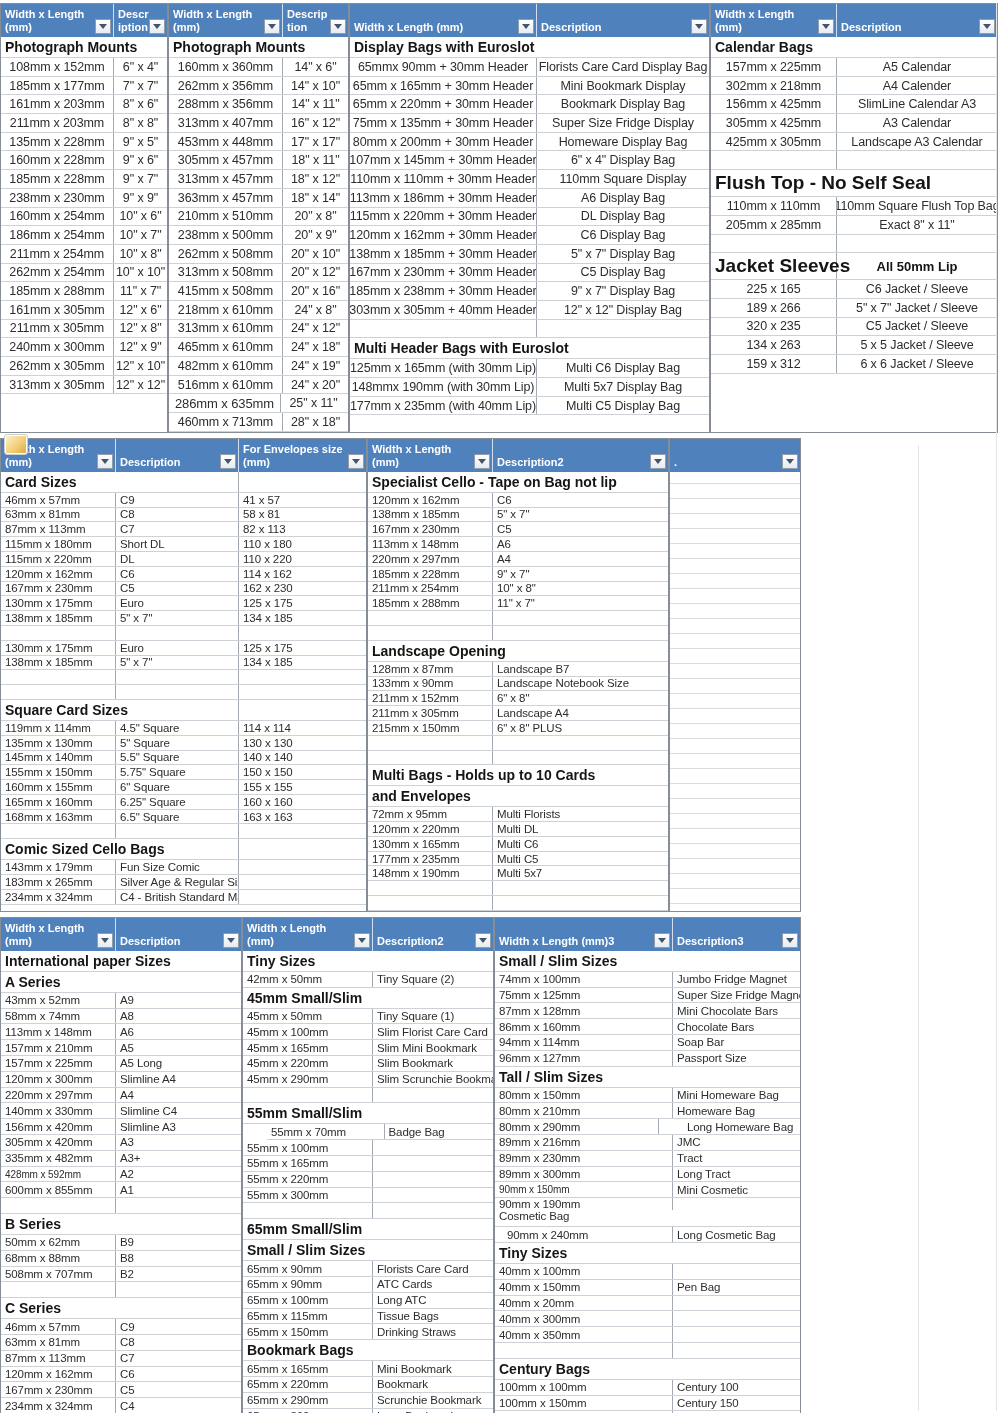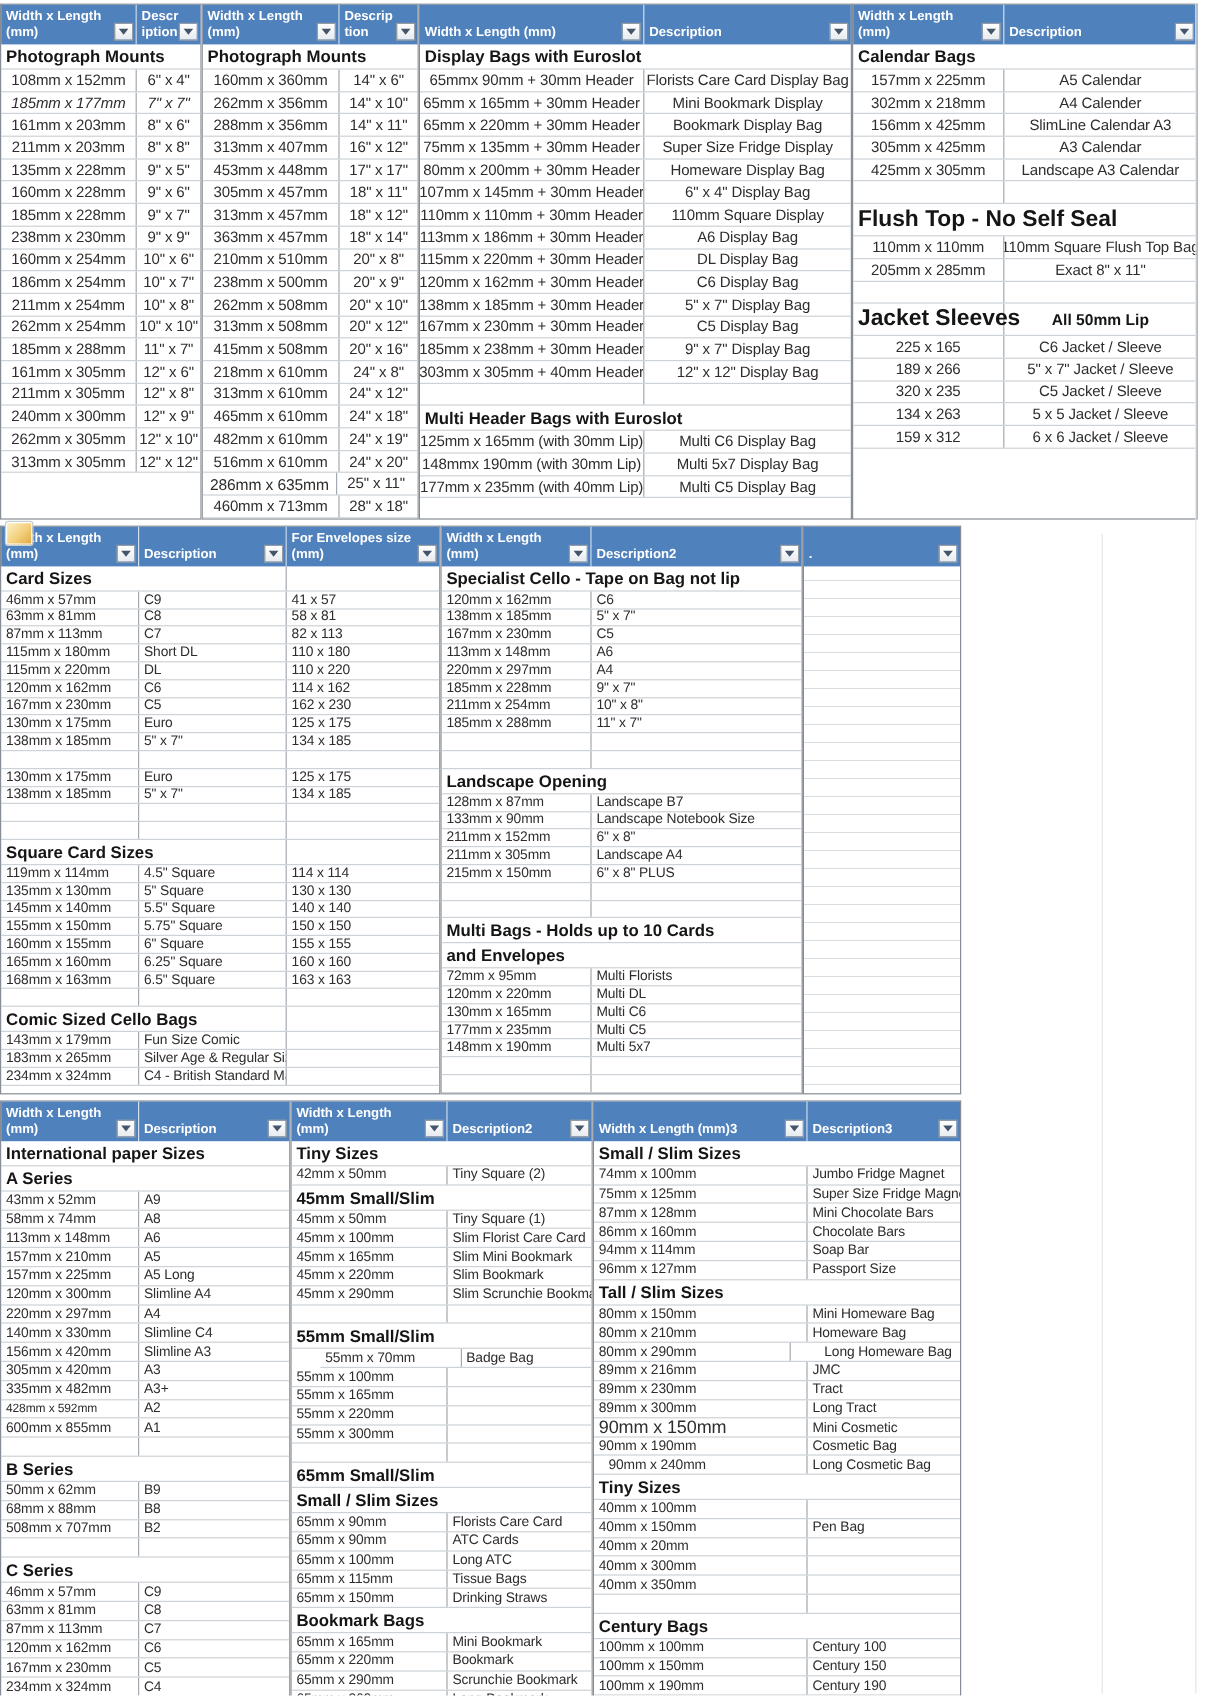--- a/index.html
+++ b/index.html
@@ -73,21 +73,21 @@
               </div>
             </div>
           </div>
           <div class="row trow" style="height: 21px;">
             <div class="cell tcell" style="width: 166px;">Photograph Mounts</div>
           </div>
           <div class="row" style="height: 18.7px;">
             <div class="cell center" style="width: 113px; font-size: 12.5px;">108mm x 152mm</div>
             <div class="cell center" style="width: 53px; font-size: 12.5px;">6" x 4"</div>
           </div>
-          <div class="row" style="height: 18.7px; font-style: italic;">
+          <div class="row" style="height: 18.7px;">
             <div class="cell center" style="width: 113px; font-size: 12.5px;">185mm x 177mm</div>
             <div class="cell center" style="width: 53px; font-size: 12.5px;">7" x 7"</div>
           </div>
           <div class="row" style="height: 18.7px;">
             <div class="cell center" style="width: 113px; font-size: 12.5px;">161mm x 203mm</div>
             <div class="cell center" style="width: 53px; font-size: 12.5px;">8" x 6"</div>
           </div>
           <div class="row" style="height: 18.7px;">
             <div class="cell center" style="width: 113px; font-size: 12.5px;">211mm x 203mm</div>
             <div class="cell center" style="width: 53px; font-size: 12.5px;">8" x 8"</div>
@@ -1030,24 +1030,24 @@
           </div>
           <div class="row" style="height: 15.8px;">
             <div class="cell" style="width: 178px; font-size: 11.5px;">89mm x 230mm</div>
             <div class="cell" style="width: 127px; font-size: 11.5px;">Tract</div>
           </div>
           <div class="row" style="height: 15.8px;">
             <div class="cell" style="width: 178px; font-size: 11.5px;">89mm x 300mm</div>
             <div class="cell" style="width: 127px; font-size: 11.5px;">Long Tract</div>
           </div>
           <div class="row" style="height: 15.8px;">
-            <div class="cell" style="width: 178px; font-size: 15px;">90mm x 150mm</div>
+            <div class="cell" style="width: 178px; font-size: 10px;">90mm x 150mm</div>
             <div class="cell" style="width: 127px; font-size: 11.5px;">Mini Cosmetic</div>
           </div>
-          <div class="row" style="height: 15px;">
+          <div class="row" style="height: 29px; flex-direction: column;">
             <div class="cell" style="width: 178px; font-size: 11.5px;">90mm x 190mm</div>
             <div class="cell" style="width: 127px; font-size: 11.5px;">Cosmetic Bag</div>
           </div>
           <div class="row" style="height: 15.8px;">
             <div class="cell" style="width: 178px; font-size: 11.5px; padding-left: 12px;">90mm x 240mm</div>
             <div class="cell" style="width: 127px; font-size: 11.5px;">Long Cosmetic Bag</div>
           </div>
           <div class="row trow" style="height: 21px;">
             <div class="cell tcell" style="width: 305px;">Tiny Sizes</div>
           </div>

